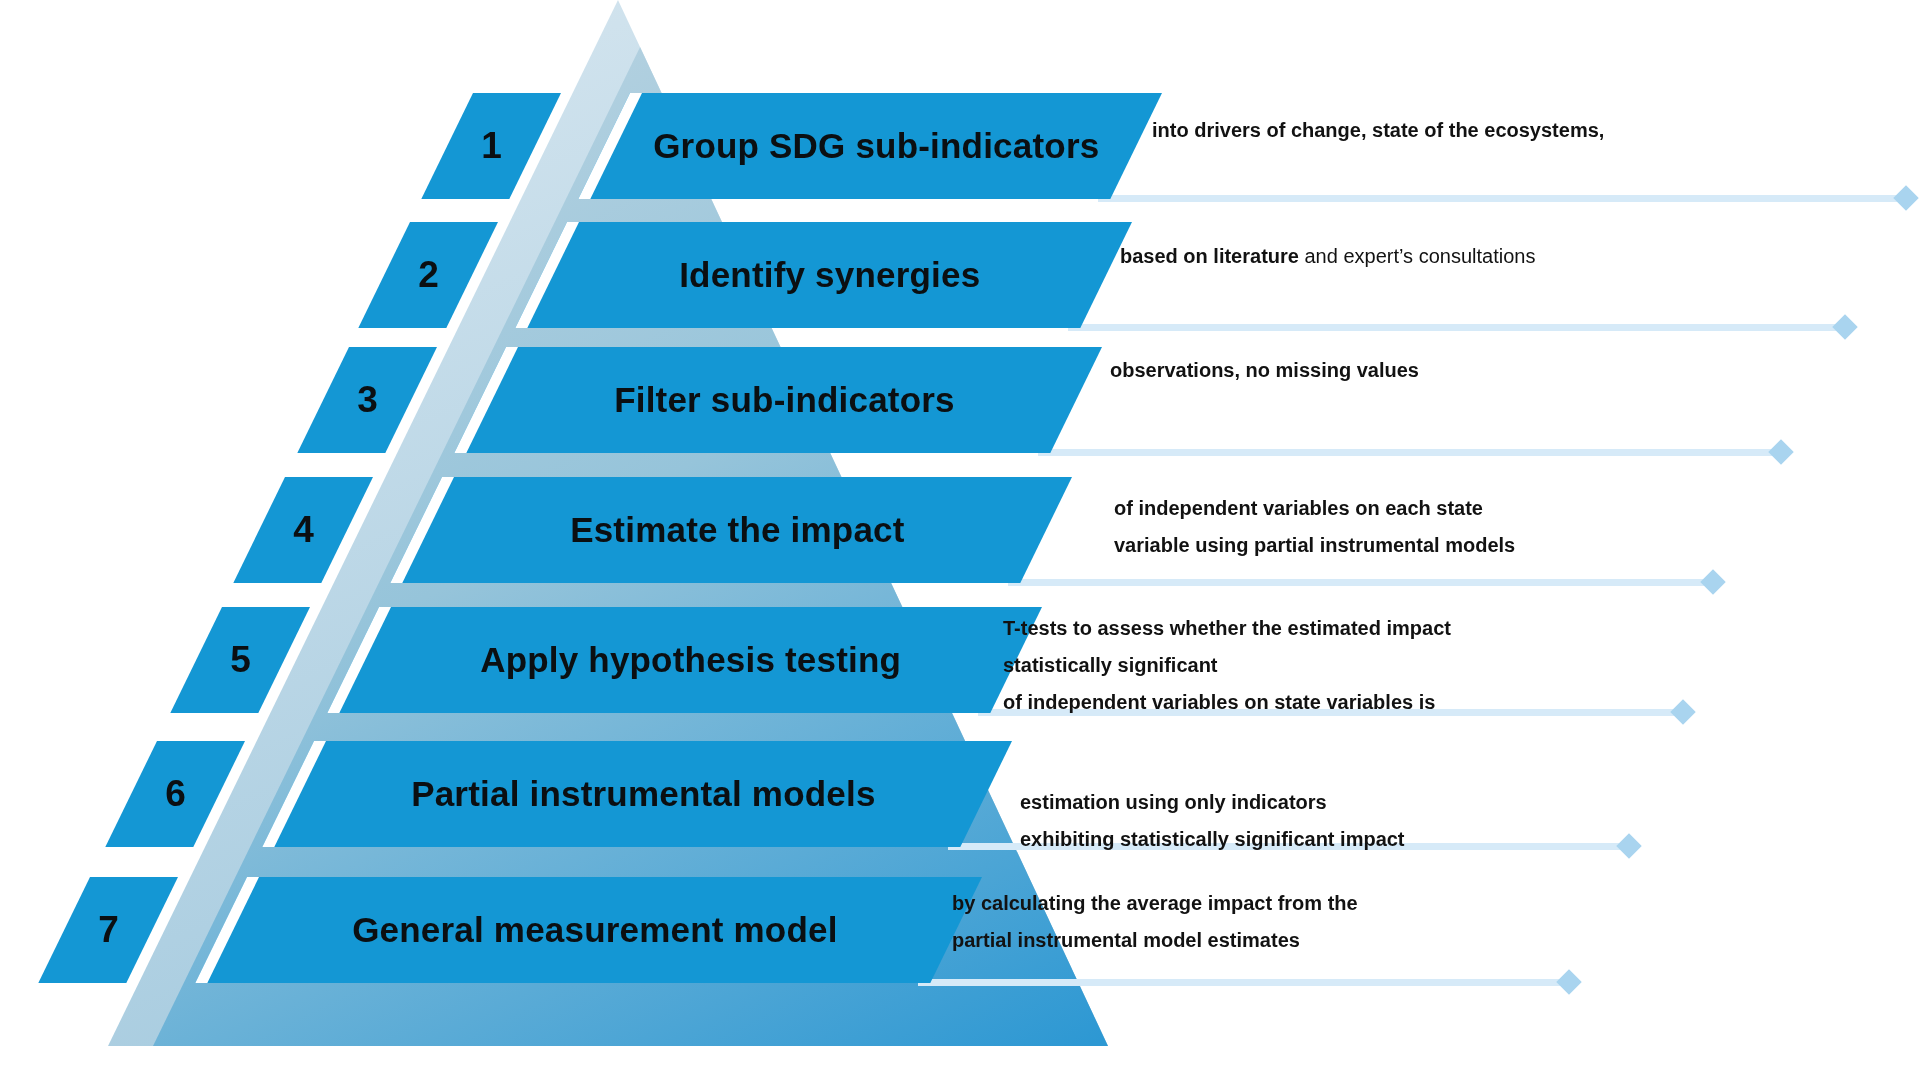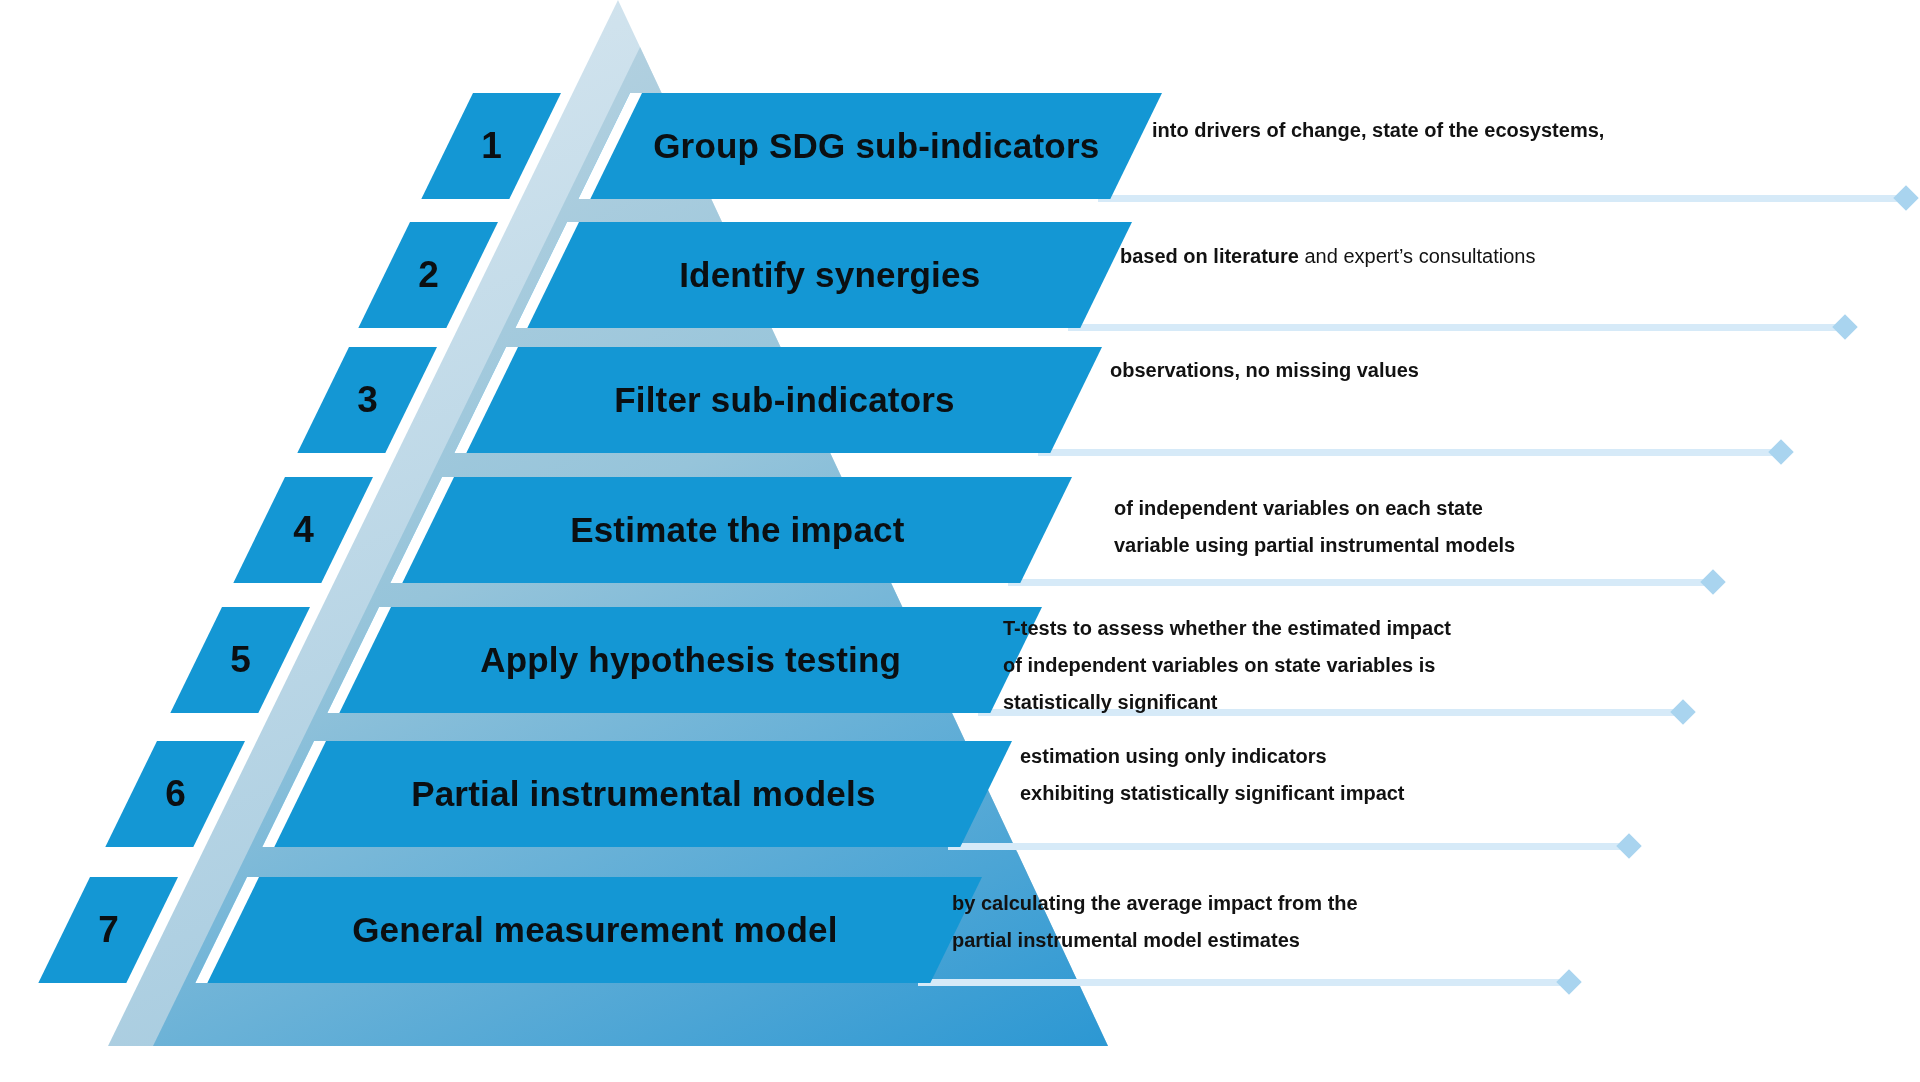--- a/index.html
+++ b/index.html
@@ -79,21 +79,21 @@
   .r4 .line{left:1008px;top:579px;width:704px;}
   .r5 .line{left:978px; top:709px;width:704px;}
   .r6 .line{left:948px; top:843px;width:680px;}
   .r7 .line{left:918px; top:979px;width:650px;}
 
   .r1 .desc{left:1152px;top:112px;}
   .r2 .desc{left:1120px;top:238px;}
   .r3 .desc{left:1110px;top:352px;}
   .r4 .desc{left:1078px;top:490px;margin-left:36px;}
   .r5 .desc{left:1003px;top:610px;}
-  .r6 .desc{left:1020px;top:738px;}
+  .r6 .desc{left:1020px;top:784px;}
   .r7 .desc{left:952px; top:885px;}
 </style>
 </head>
 <body>
 
 <div class="canvas">
 
   <svg class="pyr" width="1920" height="1082" viewBox="0 0 1920 1082">
     <defs>
       <linearGradient id="gOuter" x1="0" y1="0" x2="0.35" y2="1">
@@ -179,22 +179,22 @@
       <span class="diamond"></span>
     </div>
     <div class="badge">
       <span class="num">5</span>
     </div>
     <div class="bar">
       <span class="label">Apply hypothesis testing</span>
     </div>
     <div class="desc">
       <div>T-tests to assess whether the estimated impact</div>
+      <div>statistically significant</div>
       <div>of independent variables on state variables is</div>
-      <div>statistically significant</div>
     </div>
   </div>
 
   <div class="row r6">
     <div class="line">
       <span class="diamond"></span>
     </div>
     <div class="badge">
       <span class="num">6</span>
     </div>

